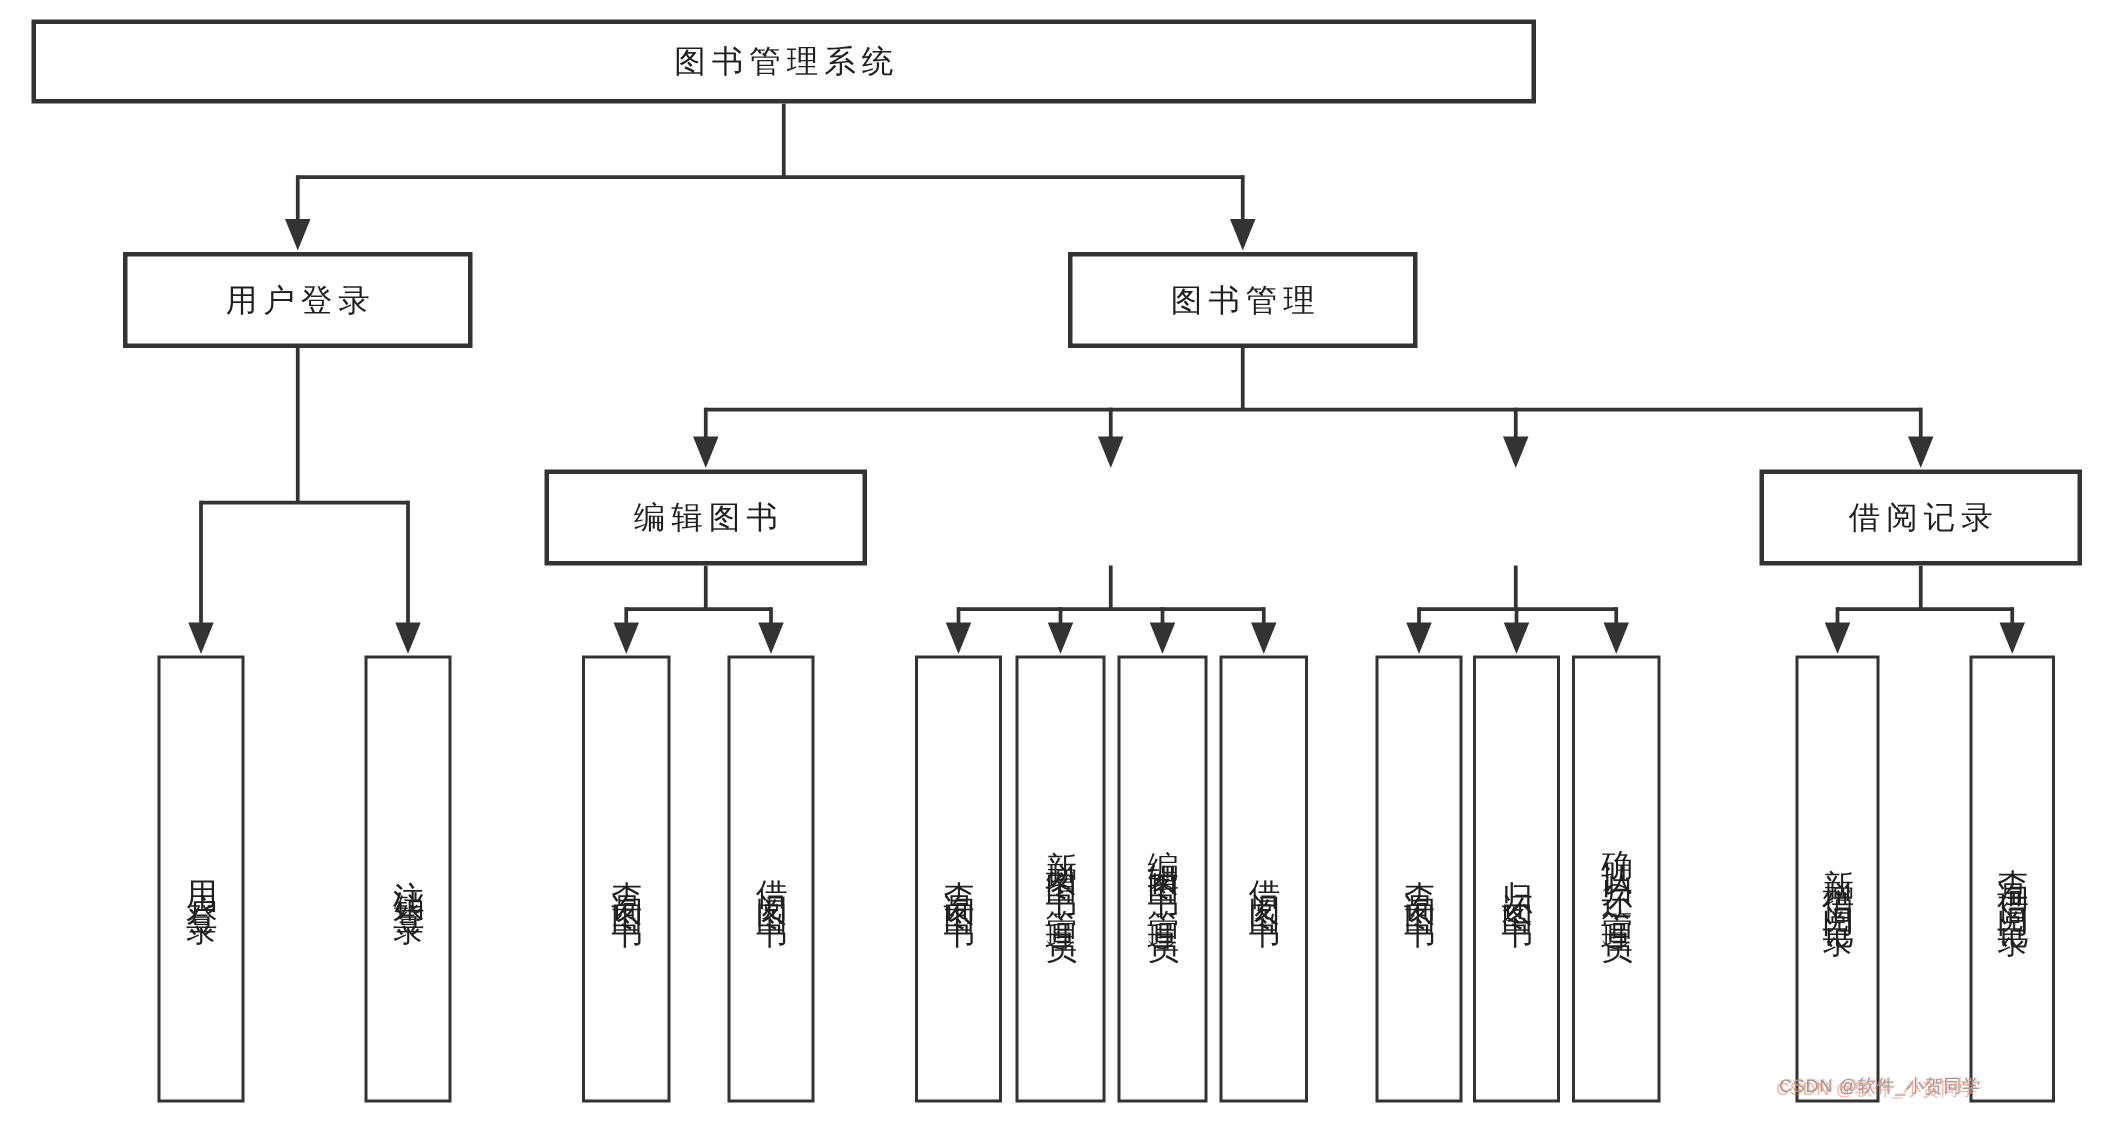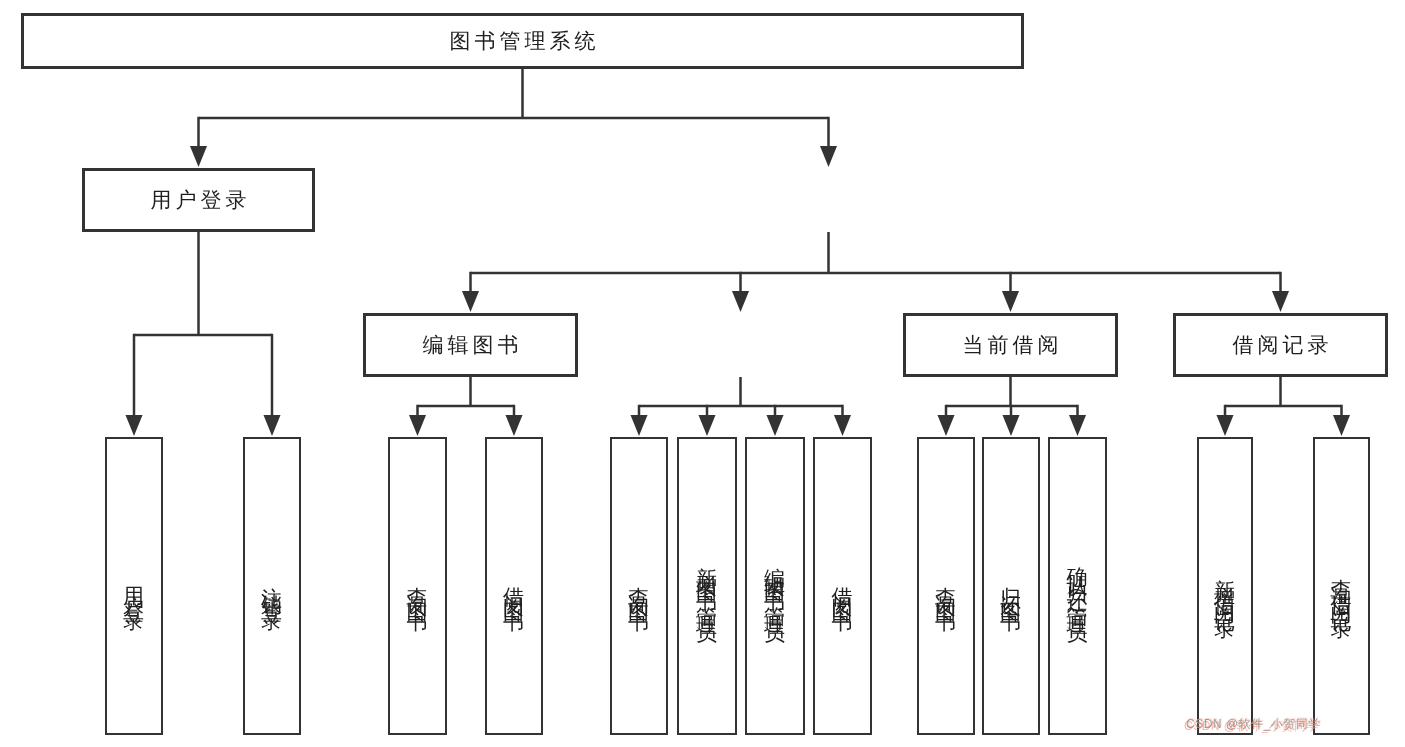--- a/index.html
+++ b/index.html
@@ -132,23 +132,23 @@
       <polygon points="1002.5,415 1019.5,415 1011,436"></polygon>
       <polygon points="1069,415 1086,415 1077.5,436"></polygon>
       <polygon points="1216.5,415 1233.5,415 1225,436"></polygon>
       <polygon points="1333,415 1350,415 1341.5,436"></polygon>
     </g>
   </svg>
 
   <div class="box h" style="left:21px; top:13px; width:1003px; height:56px;">图书管理系统</div>
 
   <div class="box h" style="left:82px; top:168px; width:233px; height:64px;">用户登录</div>
+  <div class="box h" style="left:712px; top:168px; width:233px; height:64px;">图书管理</div>
 
   <div class="box h" style="left:363px; top:313px; width:215px; height:64px;">编辑图书</div>
-  <div class="box h" style="left:903px; top:313px; width:215px; height:64px;">当前借阅</div>
   <div class="box h" style="left:1173px; top:313px; width:215px; height:64px;">借阅记录</div>
 
   <div class="box leaf v" style="left:105px; top:437px; width:58px; height:298px;">
     <span>用户登录</span>
   </div>
   <div class="box leaf v" style="left:243px; top:437px; width:58px; height:298px;">
     <span>注销登录</span>
   </div>
 
   <div class="box leaf v" style="left:388px; top:437px; width:59px; height:298px;">

